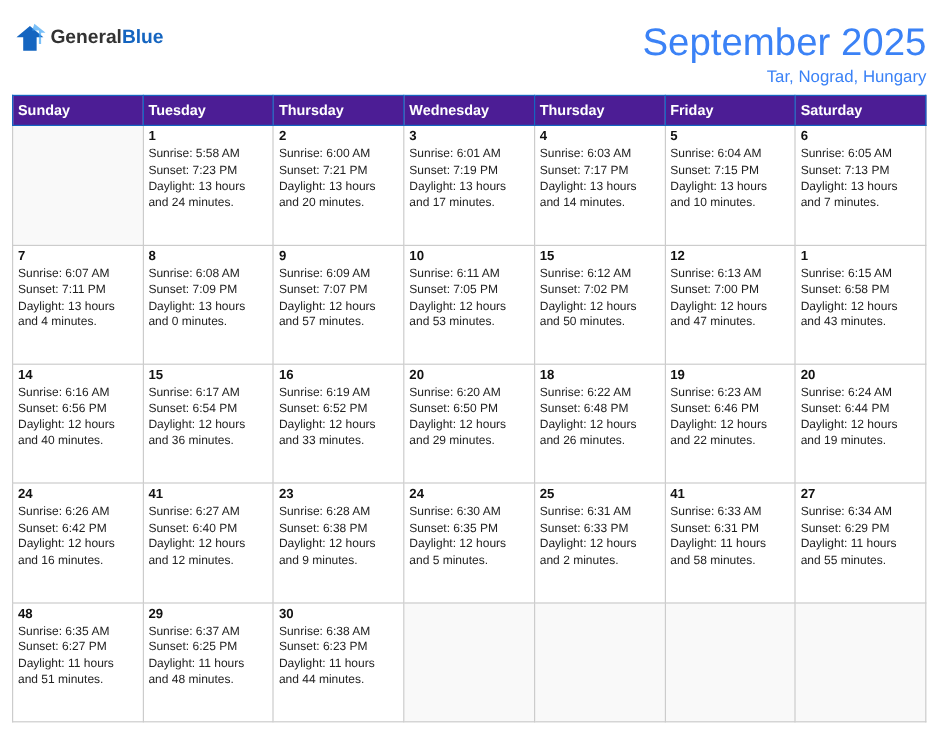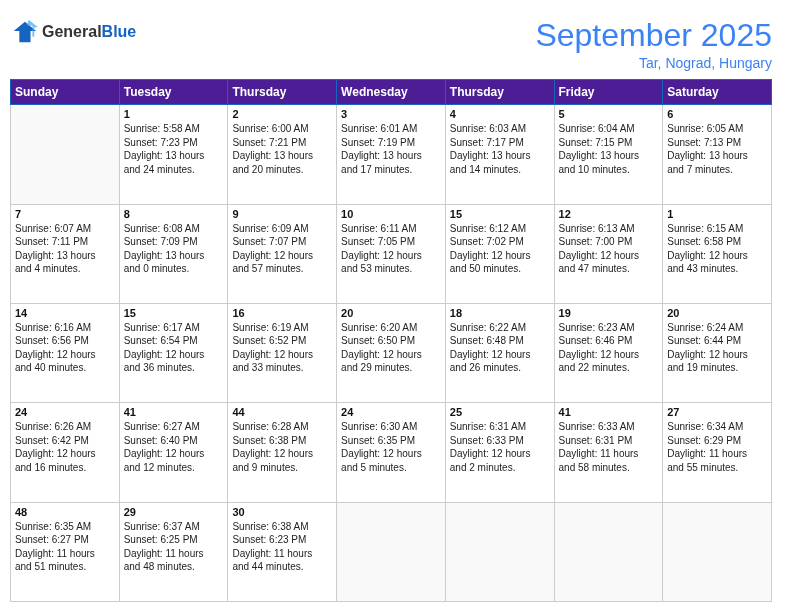--- a/index.html
+++ b/index.html
@@ -218,21 +218,21 @@
         <tr>
           <td>
             <span class="day-num">24</span>
             <div class="cell-info">Sunrise: 6:26 AM<br>Sunset: 6:42 PM<br>Daylight: 12 hours<br>and 16 minutes.</div>
           </td>
           <td>
             <span class="day-num">41</span>
             <div class="cell-info">Sunrise: 6:27 AM<br>Sunset: 6:40 PM<br>Daylight: 12 hours<br>and 12 minutes.</div>
           </td>
           <td>
-            <span class="day-num">44</span>
+            <span class="day-num">23</span>
             <div class="cell-info">Sunrise: 6:28 AM<br>Sunset: 6:38 PM<br>Daylight: 12 hours<br>and 9 minutes.</div>
           </td>
           <td>
             <span class="day-num">24</span>
             <div class="cell-info">Sunrise: 6:30 AM<br>Sunset: 6:35 PM<br>Daylight: 12 hours<br>and 5 minutes.</div>
           </td>
           <td>
             <span class="day-num">25</span>
             <div class="cell-info">Sunrise: 6:31 AM<br>Sunset: 6:33 PM<br>Daylight: 12 hours<br>and 2 minutes.</div>
           </td>

